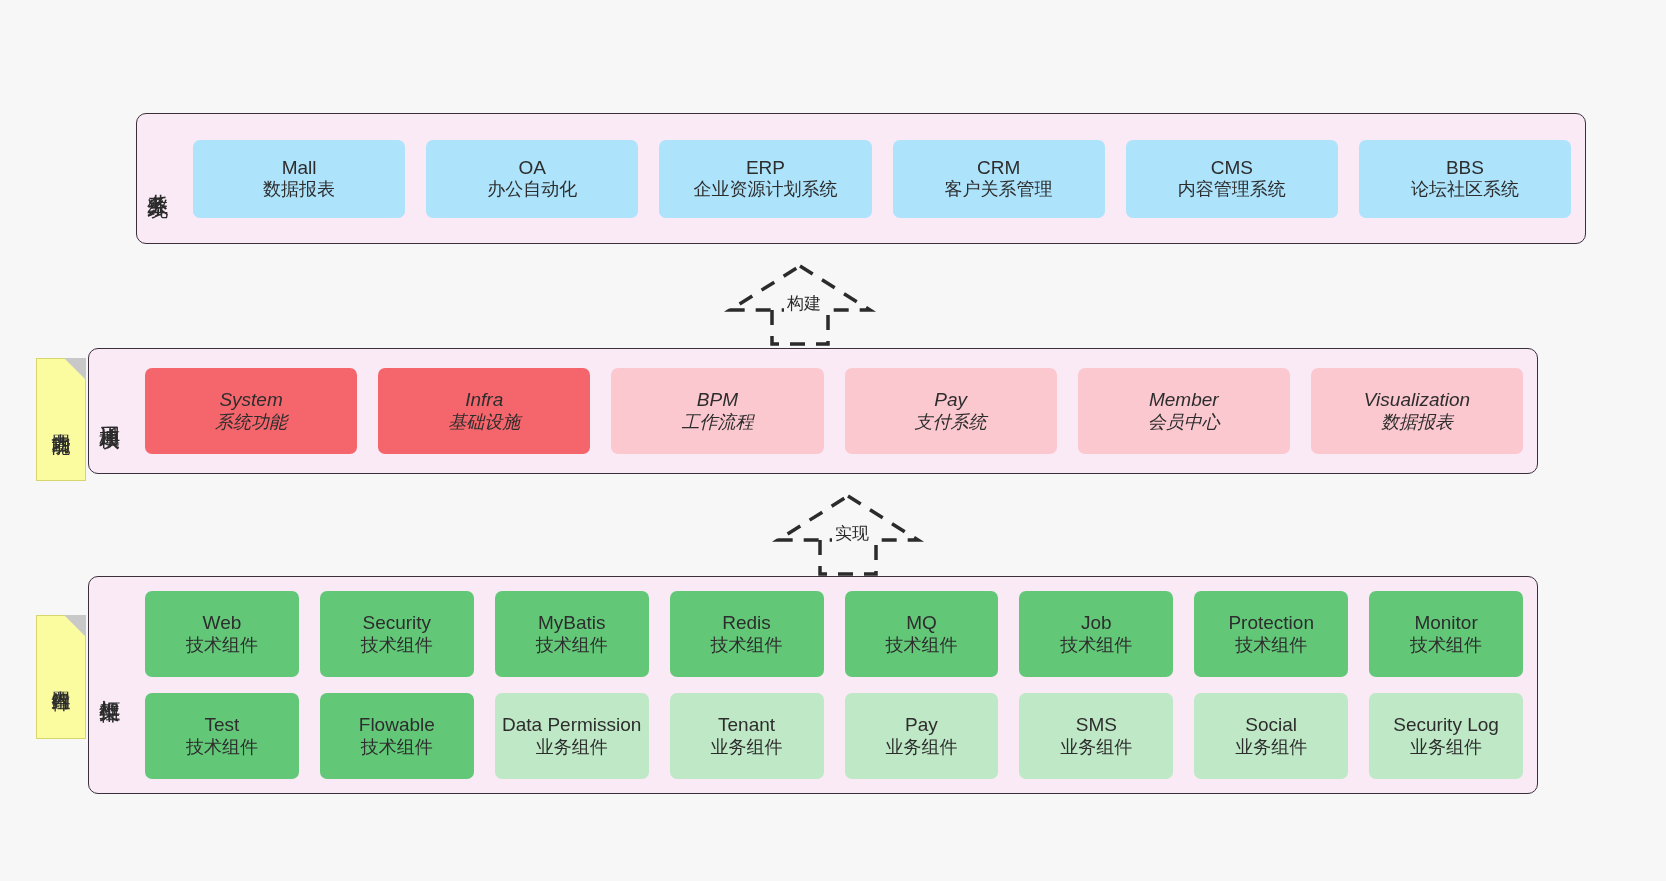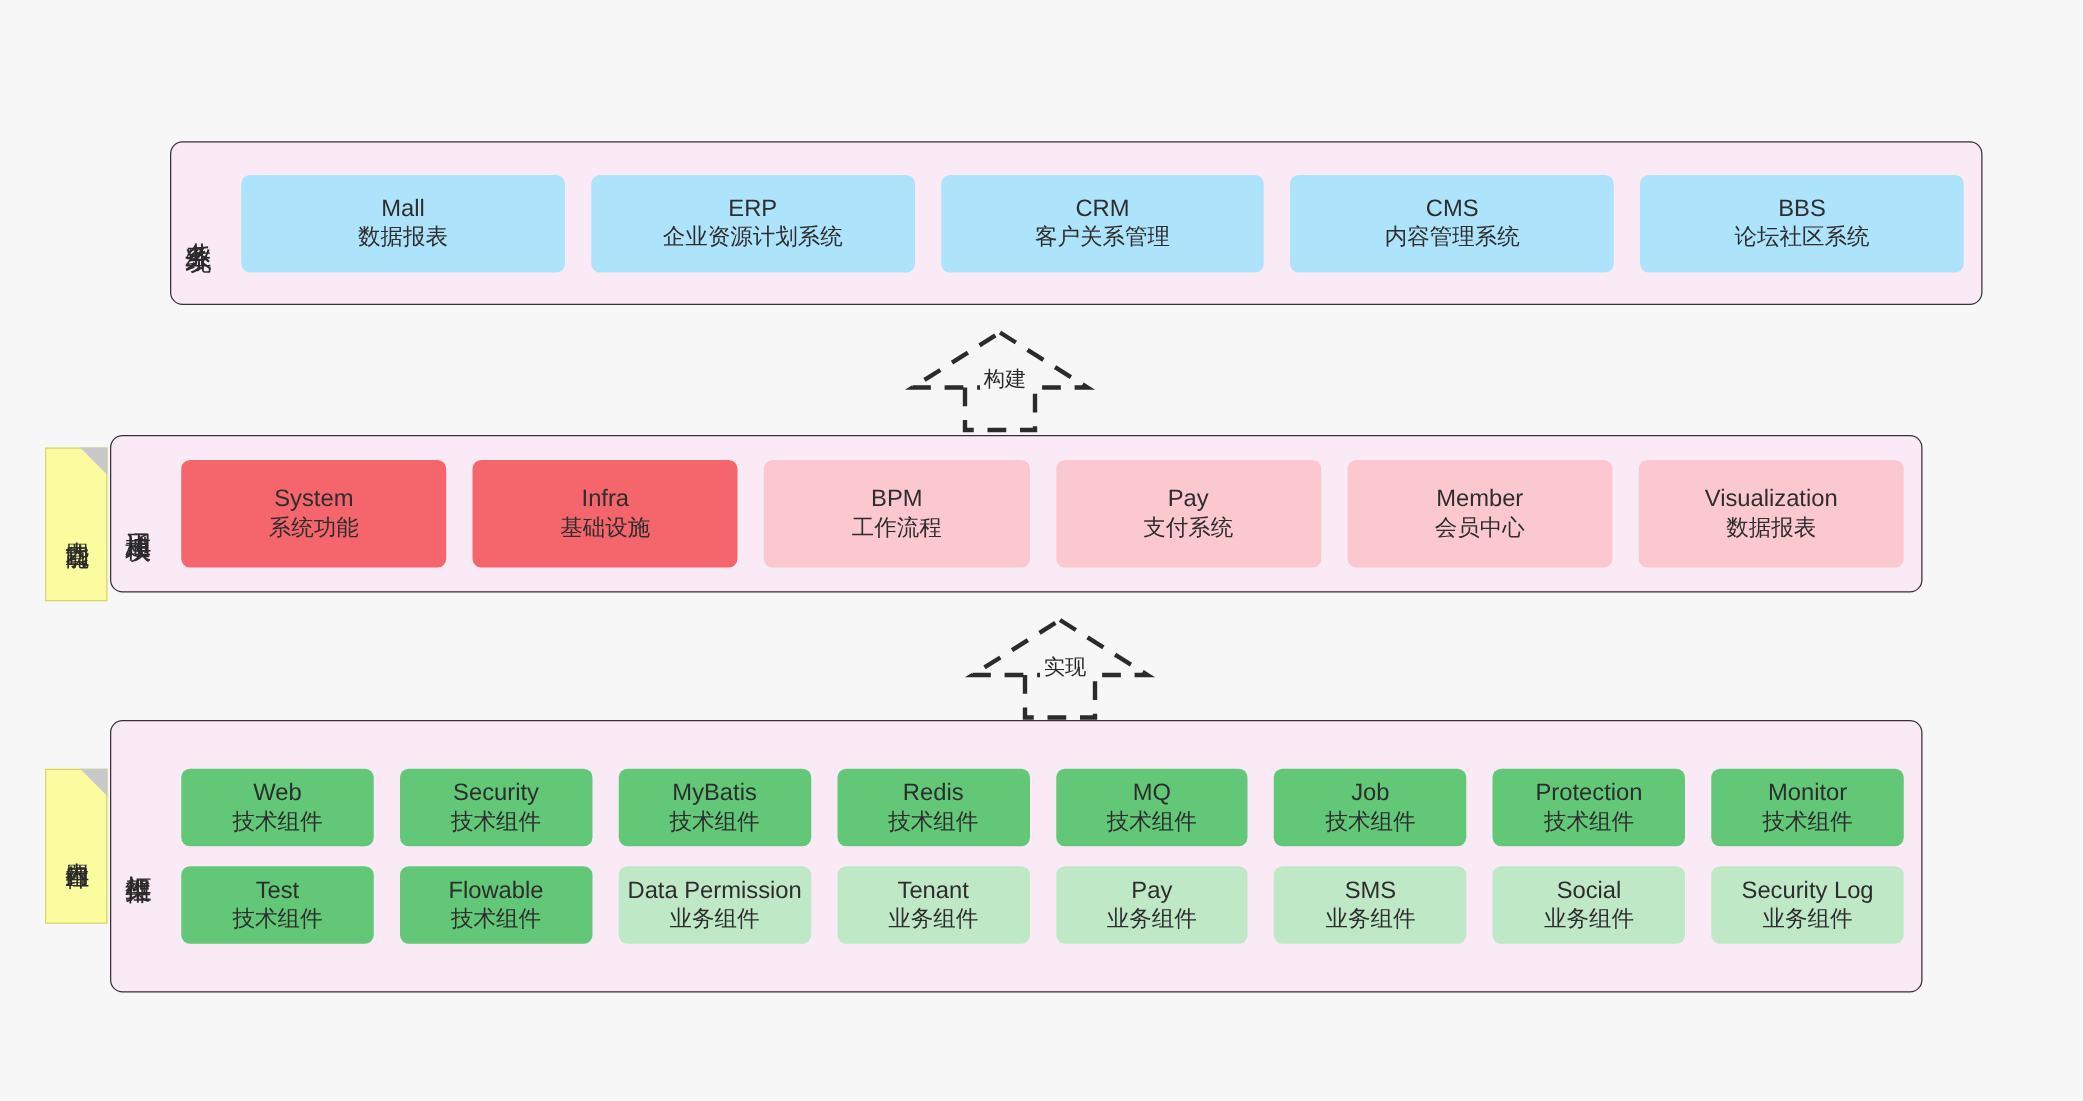--- a/index.html
+++ b/index.html
@@ -69,22 +69,22 @@
   }
   .box .t1 { font-size: 19px; }
   .box .t2 { font-size: 18px; }
   .blue  { background: #ade3fb; }
   .red   { background: #f4666c; }
   .pink  { background: #fbc8d0; }
   .green { background: #62c878; }
   .lgreen{ background: #bfe8c6; }
 
   .h-sys  { height: 78px; }
-  .h-mod  { height: 86px; }
-  .h-comp { height: 62px; }
+  .h-mod  { height: 86px; font-style: italic; }
+  .h-comp { height: 86px; }
 
   
   .note {
     position: absolute;
     width: 50px;
     background: #fbfba0;
     border: 1px solid #d6d66e;
     display: flex;
     align-items: center;
     justify-content: center;
@@ -125,20 +125,24 @@
 
   <div class="layer" style="left:88px; top:113px; width:1450px; height:131px;margin-left:48px;">
     <div class="layer-title">业务系统</div>
     <div class="layer-body">
       <div class="row">
         <div class="box blue h-sys">
           <span class="t1">Mall</span>
           <span class="t2">数据报表</span>
         </div>
         <div class="box blue h-sys">
+          <span class="t1">OA</span>
+          <span class="t2">办公自动化</span>
+        </div>
+        <div class="box blue h-sys">
           <span class="t1">ERP</span>
           <span class="t2">企业资源计划系统</span>
         </div>
         <div class="box blue h-sys">
           <span class="t1">CRM</span>
           <span class="t2">客户关系管理</span>
         </div>
         <div class="box blue h-sys">
           <span class="t1">CMS</span>
           <span class="t2">内容管理系统</span>

